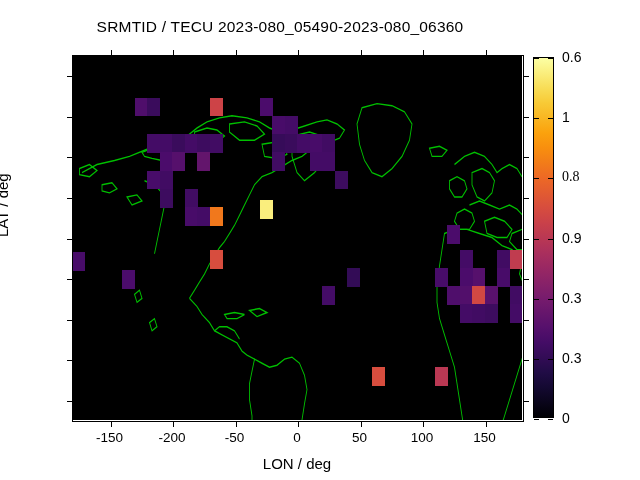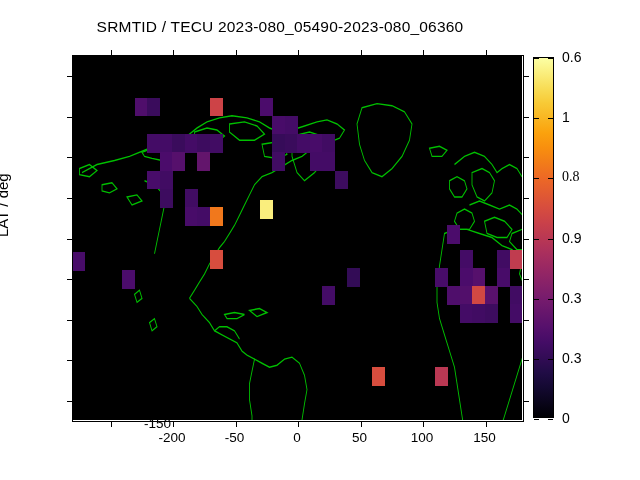--- a/index.html
+++ b/index.html
@@ -244,40 +244,41 @@
       <div class="tick xtick t" style="left: 225px;"></div>
       <div class="tick xtick " style="left: 287.5px;"></div>
       <div class="tick xtick t" style="left: 287.5px;"></div>
       <div class="tick xtick " style="left: 350px;"></div>
       <div class="tick xtick t" style="left: 350px;"></div>
       <div class="tick xtick " style="left: 412.5px;"></div>
       <div class="tick xtick t" style="left: 412.5px;"></div>
     </div>
 
   <div id="ytitle">LAT / deg</div>
+  <div id="xtitle">LON / deg</div>
 
   <div id="cbar">
     <div id="cbarGrad" style="background: linear-gradient(to top, rgb(0, 0, 4) 0%, rgb(10, 5, 27) 4.2%, rgb(20, 9, 50) 8.3%, rgb(33, 12, 70) 12.5%, rgb(51, 12, 86) 16.7%, rgb(68, 12, 102) 20.8%, rgb(86, 16, 108) 25%, rgb(103, 22, 108) 29.2%, rgb(120, 28, 109) 33.3%, rgb(137, 34, 104) 37.5%, rgb(154, 40, 99) 41.7%, rgb(170, 47, 93) 45.8%, rgb(186, 56, 83) 50%, rgb(202, 65, 73) 54.2%, rgb(215, 77, 62) 58.3%, rgb(226, 91, 49) 62.5%, rgb(237, 105, 37) 66.7%, rgb(242, 124, 25) 70.8%, rgb(248, 143, 14) 75%, rgb(251, 162, 13) 79.2%, rgb(249, 182, 34) 83.3%, rgb(248, 202, 54) 87.5%, rgb(248, 221, 87) 91.7%, rgb(250, 238, 125) 95.8%, rgb(252, 255, 164) 100%);"></div>
   <div class="ctick l" style="top: 361px;"></div>
       <div class="ctick r" style="top: 361px;"></div>
       <div class="ctick l" style="top: 300.833px;"></div>
       <div class="ctick r" style="top: 300.833px;"></div>
       <div class="ctick l" style="top: 240.667px;"></div>
       <div class="ctick r" style="top: 240.667px;"></div>
       <div class="ctick l" style="top: 180.5px;"></div>
       <div class="ctick r" style="top: 180.5px;"></div>
       <div class="ctick l" style="top: 120.333px;"></div>
       <div class="ctick r" style="top: 120.333px;"></div>
       <div class="ctick l" style="top: 60.1667px;"></div>
       <div class="ctick r" style="top: 60.1667px;"></div>
       <div class="ctick l" style="top: 0px;"></div>
       <div class="ctick r" style="top: 0px;"></div>
     </div>
 
-<div class="xlab" style="left: 109.5px; top: 416px; margin-left: 48px;">-150</div>
+<div class="xlab" style="left: 109.5px; top: 430px;">-150</div>
     <div class="xlab" style="left: 172px; top: 430px;">-200</div>
     <div class="xlab" style="left: 234.5px; top: 430px;">-50</div>
     <div class="xlab" style="left: 297px; top: 430px;">0</div>
     <div class="xlab" style="left: 359.5px; top: 430px;">50</div>
     <div class="xlab" style="left: 422px; top: 430px;">100</div>
     <div class="xlab" style="left: 484.5px; top: 430px;">150</div>
     <div class="clab" style="top: 418px;">0</div>
     <div class="clab" style="top: 357.833px;">0.3</div>
     <div class="clab" style="top: 297.667px;">0.3</div>
     <div class="clab" style="top: 237.5px;">0.9</div>

